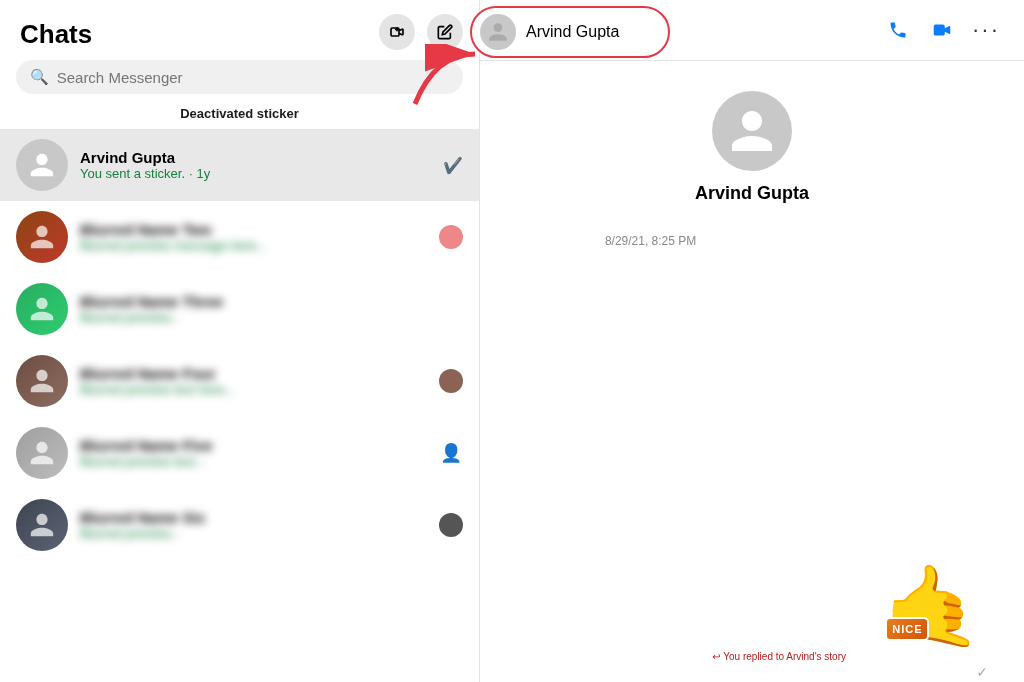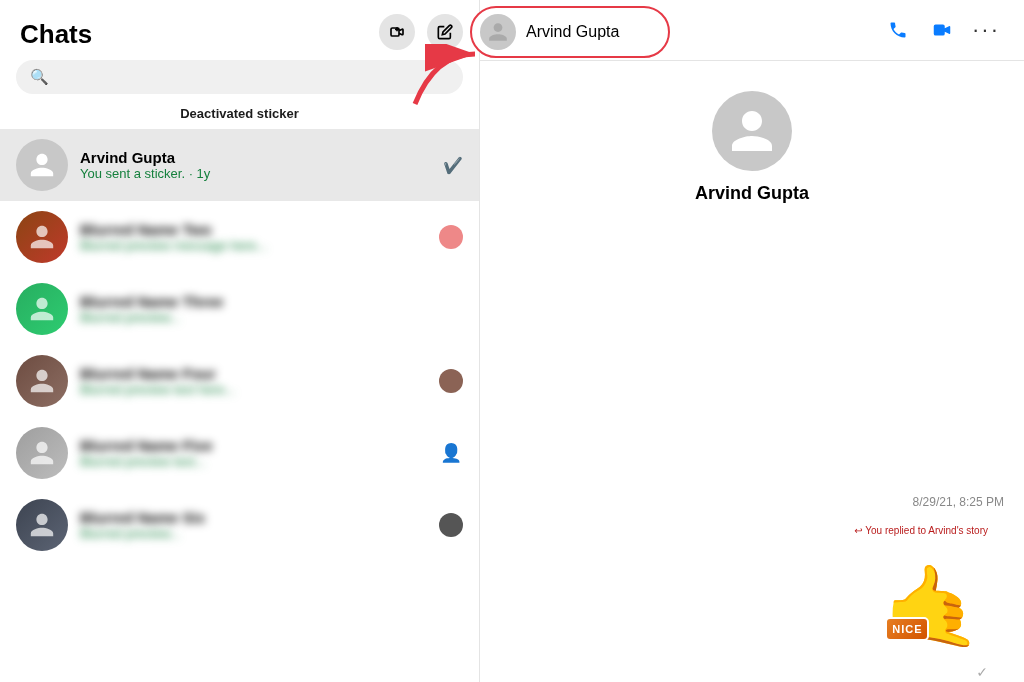--- a/index.html
+++ b/index.html
@@ -252,22 +252,22 @@
 
     .contact-name {
       font-size: 18px;
       font-weight: 600;
       color: #000;
     }
 
     .message-area {
       width: 100%;
       display: flex;
-      flex-direction: column;
-      align-items: flex-end;
+      flex-direction: row;
+      align-items: flex-start;
       gap: 16px;
       flex: 1;
       justify-content: flex-end;
     }
 
     .message-timestamp {
       font-size: 12px;
       color: #888;
       text-align: center;
     }
@@ -362,20 +362,21 @@
     <button class="header-icon-btn">
       <svg width="16" height="16" viewBox="0 0 24 24" fill="none" stroke="currentColor" stroke-width="2.5">
         <path d="M11 4H4a2 2 0 00-2 2v14a2 2 0 002 2h14a2 2 0 002-2v-7"></path>
         <path d="M18.5 2.5a2.121 2.121 0 013 3L12 15l-4 1 1-4 9.5-9.5z"></path>
       </svg>
     </button>
   </div>
 
   <div class="search-bar">
     <span class="search-icon-svg">🔍</span>
+    <input type="text" placeholder="Search Messenger" style="">
   </div>
 
   <div class="tooltip-area">
     <span class="tooltip-label">Deactivated sticker</span>
   </div>
 
   <div class="chat-list">
 
     <div class="chat-item active">
       <div class="avatar avatar-default">

